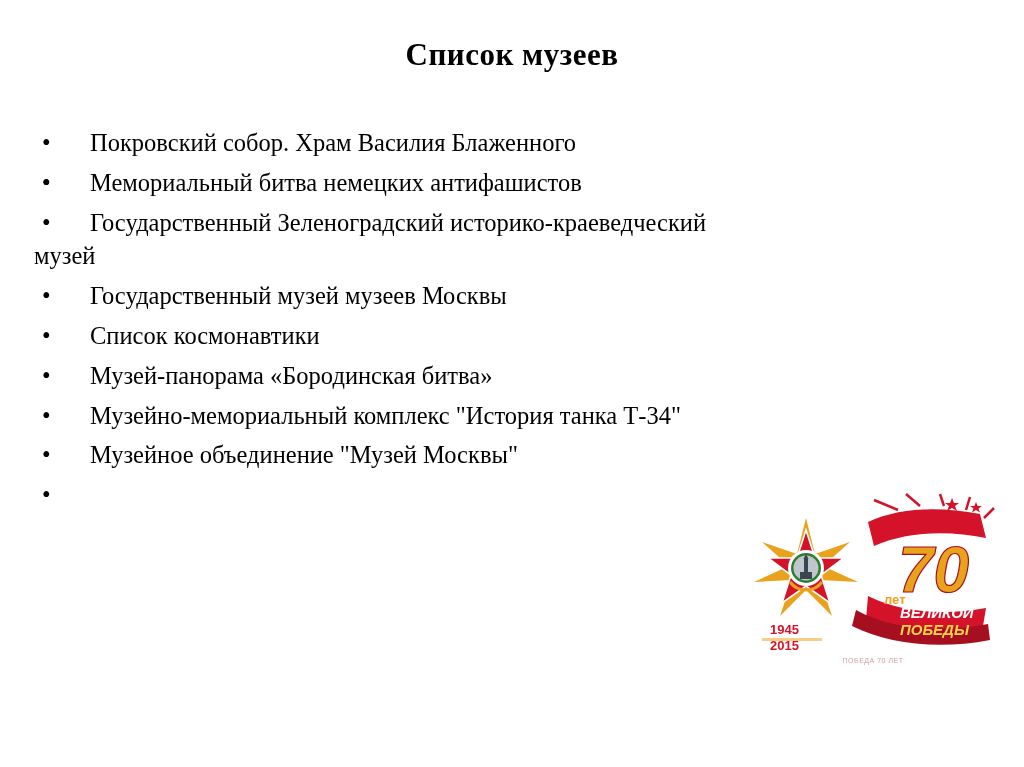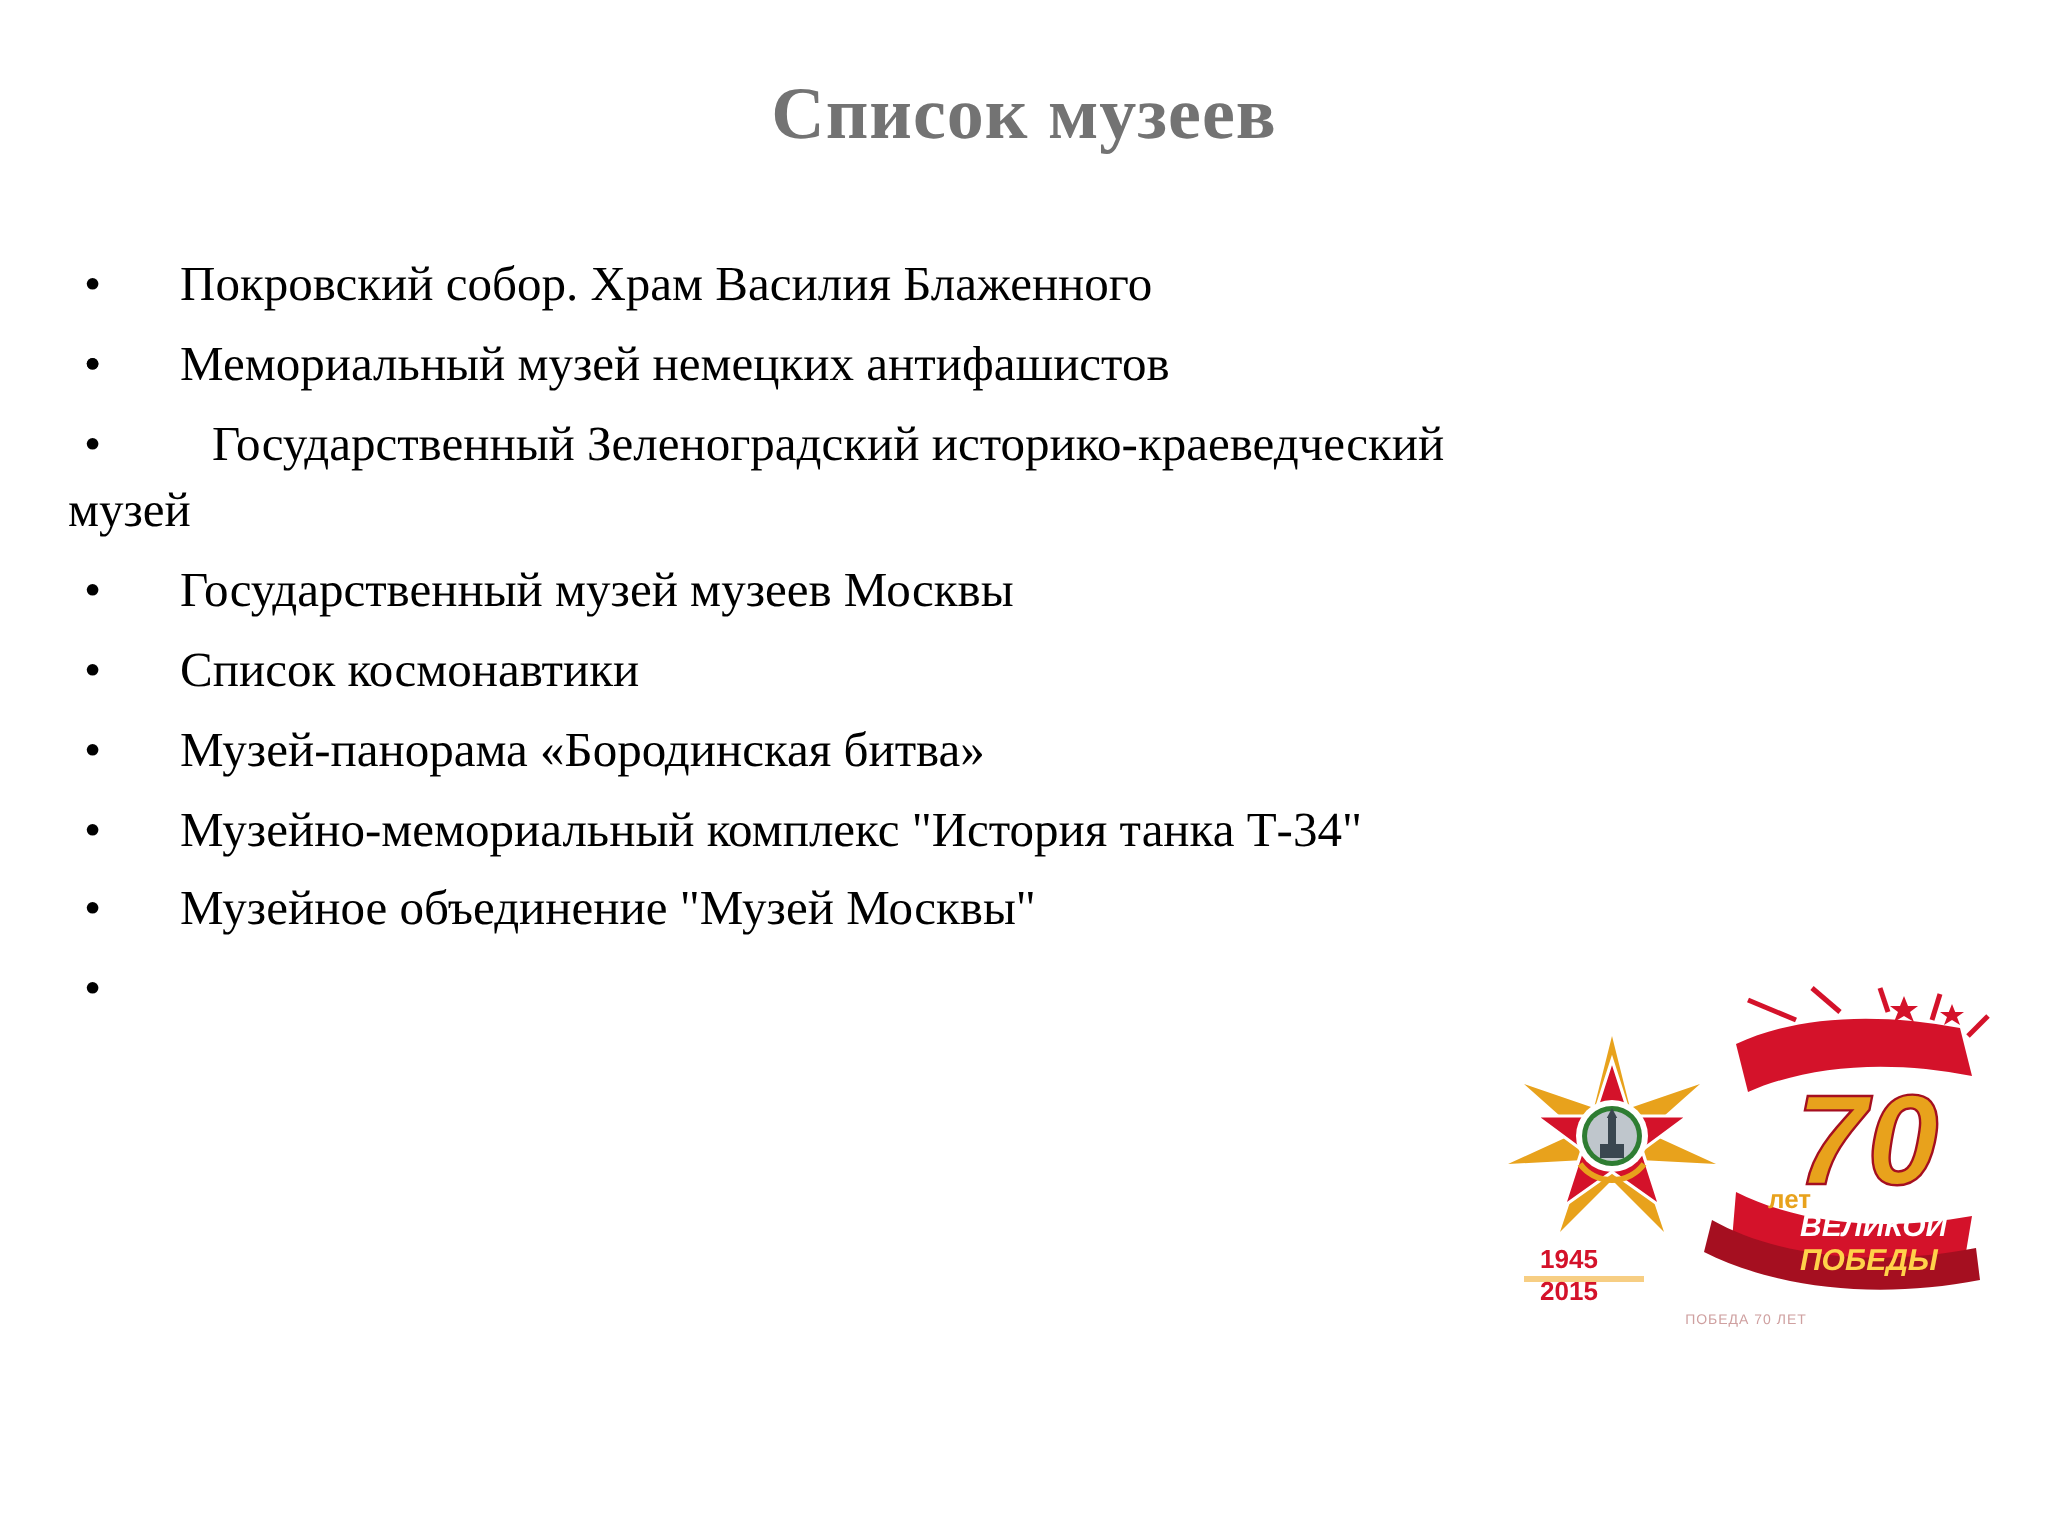--- a/index.html
+++ b/index.html
@@ -18,23 +18,23 @@
   .slide {
     position: relative;
     width: 1024px;
     height: 767px;
     box-sizing: border-box;
   }
   .slide-title {
     text-align: center;
     font-family: "Liberation Serif", serif;
     font-weight: bold;
-    font-size: 37px;
+    font-size: 31px;
     line-height: 1.1;
-    color: #737373;
+    color: #000000;
     margin: 0;
     padding-top: 38px;
     letter-spacing: 0.5px;
   }
   .museum-list {
     list-style: none;
     margin: 0;
     padding: 0;
     position: absolute;
     top: 126px;
@@ -60,21 +60,21 @@
   .museum-list li .txt {
     display: inline;
     font-family: Liberation Serif, serif;
   }
   
   .museum-list li.wrap {
     padding-left: 56px;
   }
   .museum-list li.wrap .txt {
     display: inline;
-    margin-left: 16px;
+    margin-left: 0;
   }
   .museum-list li.wrap .wrap-inner {
     display: block;
     margin-left: -56px;
   }
 
   
   .emblem {
     position: absolute;
     left: 748px;
@@ -107,21 +107,21 @@
   <ul class="museum-list">
     <li>
       <span class="bullet">•</span>
       <span class="txt">Покровский собор. Храм Василия Блаженного</span>
     </li>
     <li>
       <span class="bullet">•</span>
     </li>
     <li>
       <span class="bullet">•</span>
-      <span class="txt">Мемориальный музей немецких антифашистов</span>
+      <span class="txt">Мемориальный битва немецких антифашистов</span>
     </li>
     <li class="wrap">
       <span class="bullet">•</span>
       <span class="txt">Государственный Зеленоградский историко-краеведческий </span>
       <span class="wrap-inner">музей</span>
     </li>
     <li>
       <span class="bullet">•</span>
       <span class="txt">Государственный музей музеев Москвы</span>
     </li>

